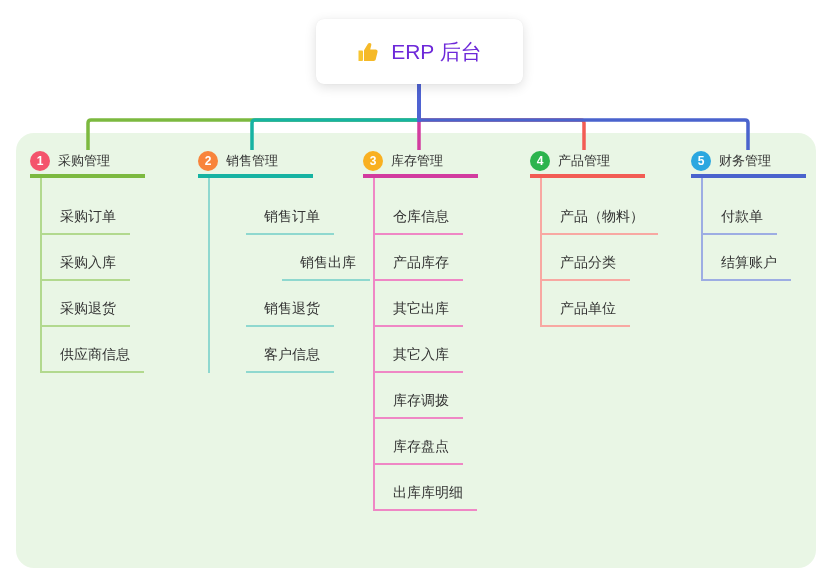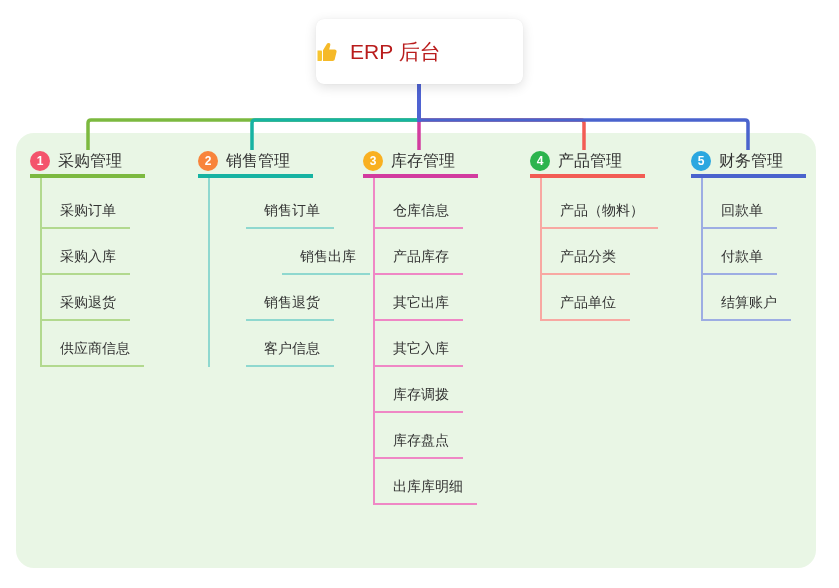--- a/index.html
+++ b/index.html
@@ -9,47 +9,47 @@
     color:#333;
   }
   .panel{
     position:absolute;left:16px;top:133px;width:800px;height:435px;
     border-radius:18px;
   }
   .root-node{
     position:absolute;left:316px;top:19px;width:207px;height:65px;
     background:#ffffff;border-radius:8px;
     box-shadow:0 3px 12px rgba(0,0,0,.13), 0 0 1px rgba(0,0,0,.08);
-    display:flex;align-items:center;justify-content:flex-start;gap:10px;
-    font-size:21px;color:#b91c1c;z-index:3;cursor:default;
+    display:flex;align-items:center;justify-content:center;gap:10px;
+    font-size:21px;color:#6d28d9;z-index:3;cursor:default;
   }
   .root-node .thumb{width:24px;height:24px;display:block;}
   svg.connectors{position:absolute;left:0;top:0;z-index:1;pointer-events:none;}
   .branch-header{
     position:absolute;top:148px;width:115px;height:26px;
     display:flex;align-items:center;
     border-bottom:4px solid #999;z-index:2;
   }
   .badge{
     width:20px;height:20px;border-radius:50%;flex:0 0 20px;
     display:flex;align-items:center;justify-content:center;
     color:#fff;font-size:12px;font-weight:bold;line-height:1;
   }
-  .branch-label{margin-left:8px;font-size:16px;color:#333;white-space:nowrap;}
+  .branch-label{margin-left:8px;font-size:13px;color:#333;white-space:nowrap;}
   .children{
     position:absolute;top:178px;width:fit-content;
     border-left:2px solid #ccc;z-index:2;
   }
   .child{
     box-sizing:border-box;width:fit-content;height:46px;
     display:flex;align-items:flex-end;
     padding:0 14px 7px 18px;border-bottom:2px solid #ccc;
     font-size:14px;color:#333;white-space:nowrap;cursor:default;
   }
-  .child:first-child{height:51px;}
+  .child:first-child{height:57px;}
 </style>
 </head>
 <body>
 
 <div class="stage">
 
   <div class="panel" style="background-color: rgb(233, 246, 229);"></div>
 
   <svg class="connectors" width="839" height="588">
     <path fill="none" stroke-width="3.5" d="M419 120 H91 Q88 120 88 123 V150" stroke="#7cb93f"></path>
@@ -112,18 +112,17 @@
     <div class="child" style="border-bottom-color: rgb(248, 168, 162);">产品（物料）</div>
     <div class="child" style="border-bottom-color: rgb(248, 168, 162);">产品分类</div>
     <div class="child" style="border-bottom-color: rgb(248, 168, 162);">产品单位</div>
   </div>
 
   <div class="branch-header" style="left: 691px; border-bottom-color: rgb(74, 99, 205);">
     <span class="badge" style="background-color: rgb(43, 167, 224);">5</span>
     <span class="branch-label">财务管理</span>
   </div>
   <div class="children" style="left: 701px; border-left-color: rgb(157, 173, 227);">
-    <div class="child" style="border-bottom-color: rgb(157, 173, 227);">回款单</div>
     <div class="child" style="border-bottom-color: rgb(157, 173, 227);">付款单</div>
     <div class="child" style="border-bottom-color: rgb(157, 173, 227);">结算账户</div>
   </div>
 
 </div>
 
 </body></html>

